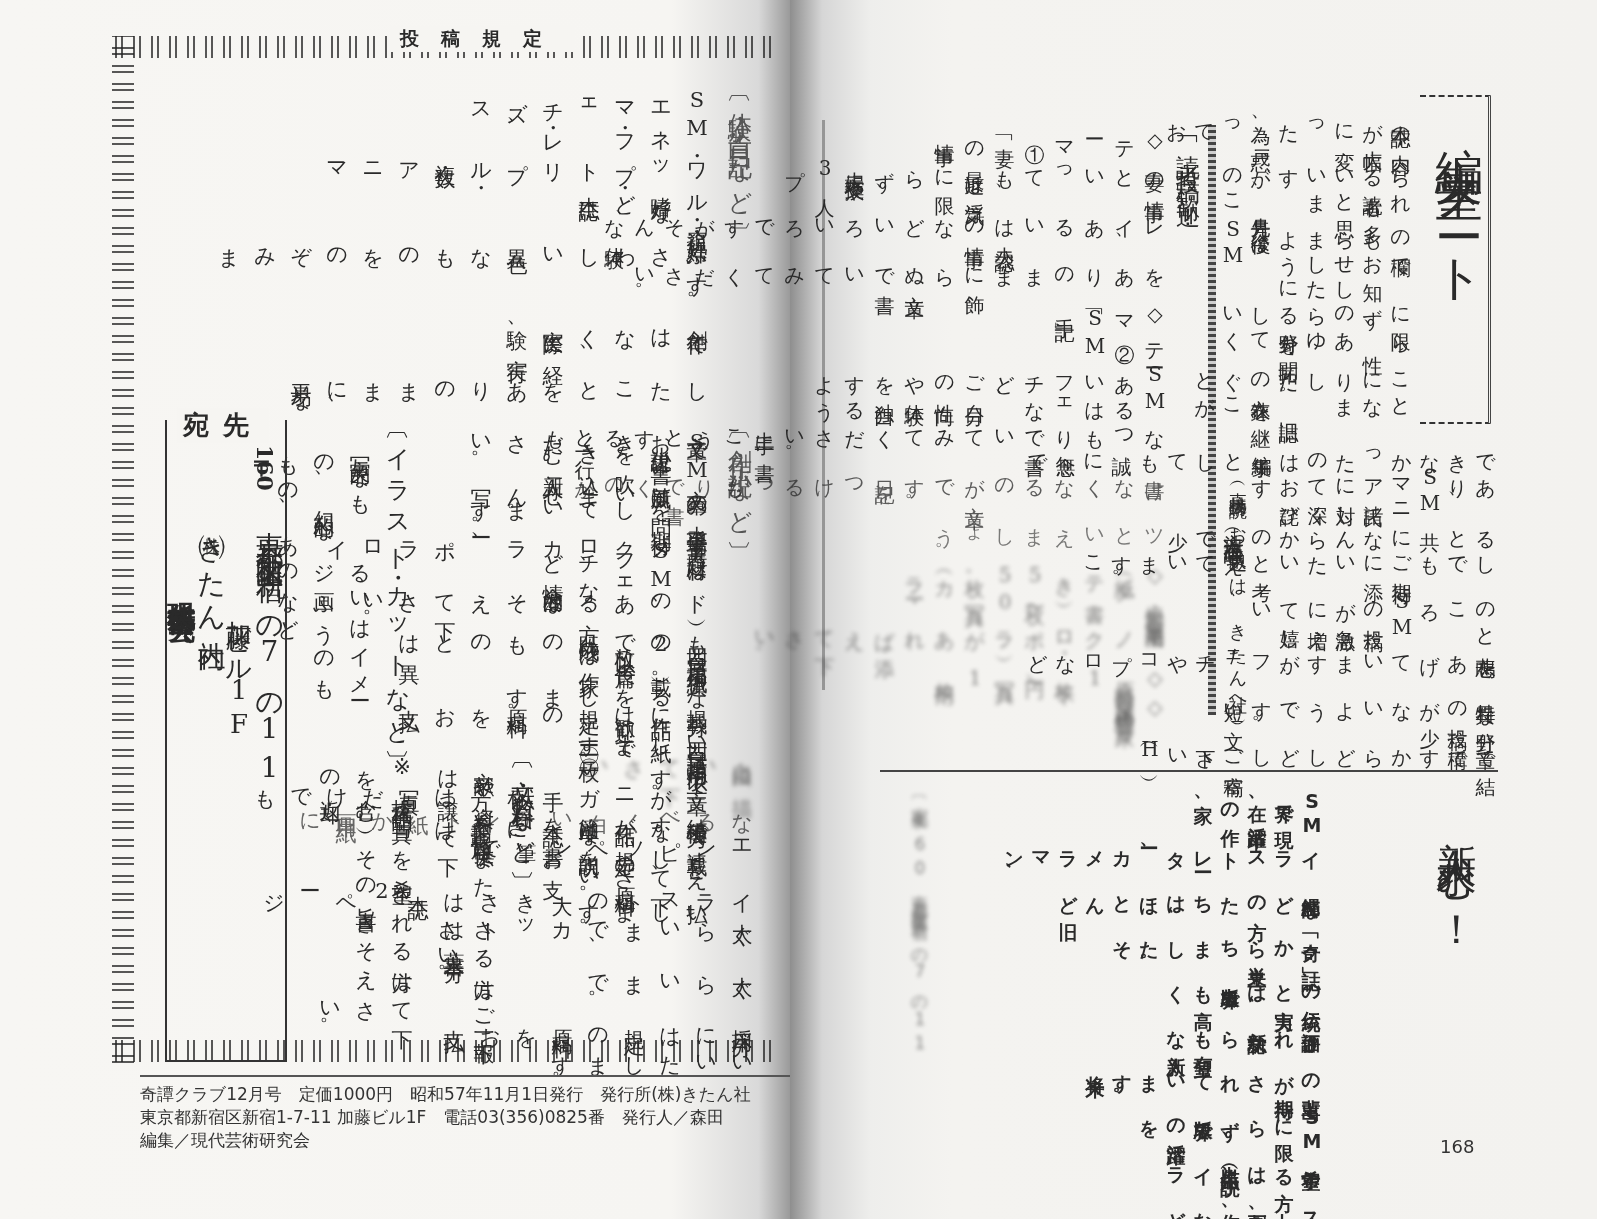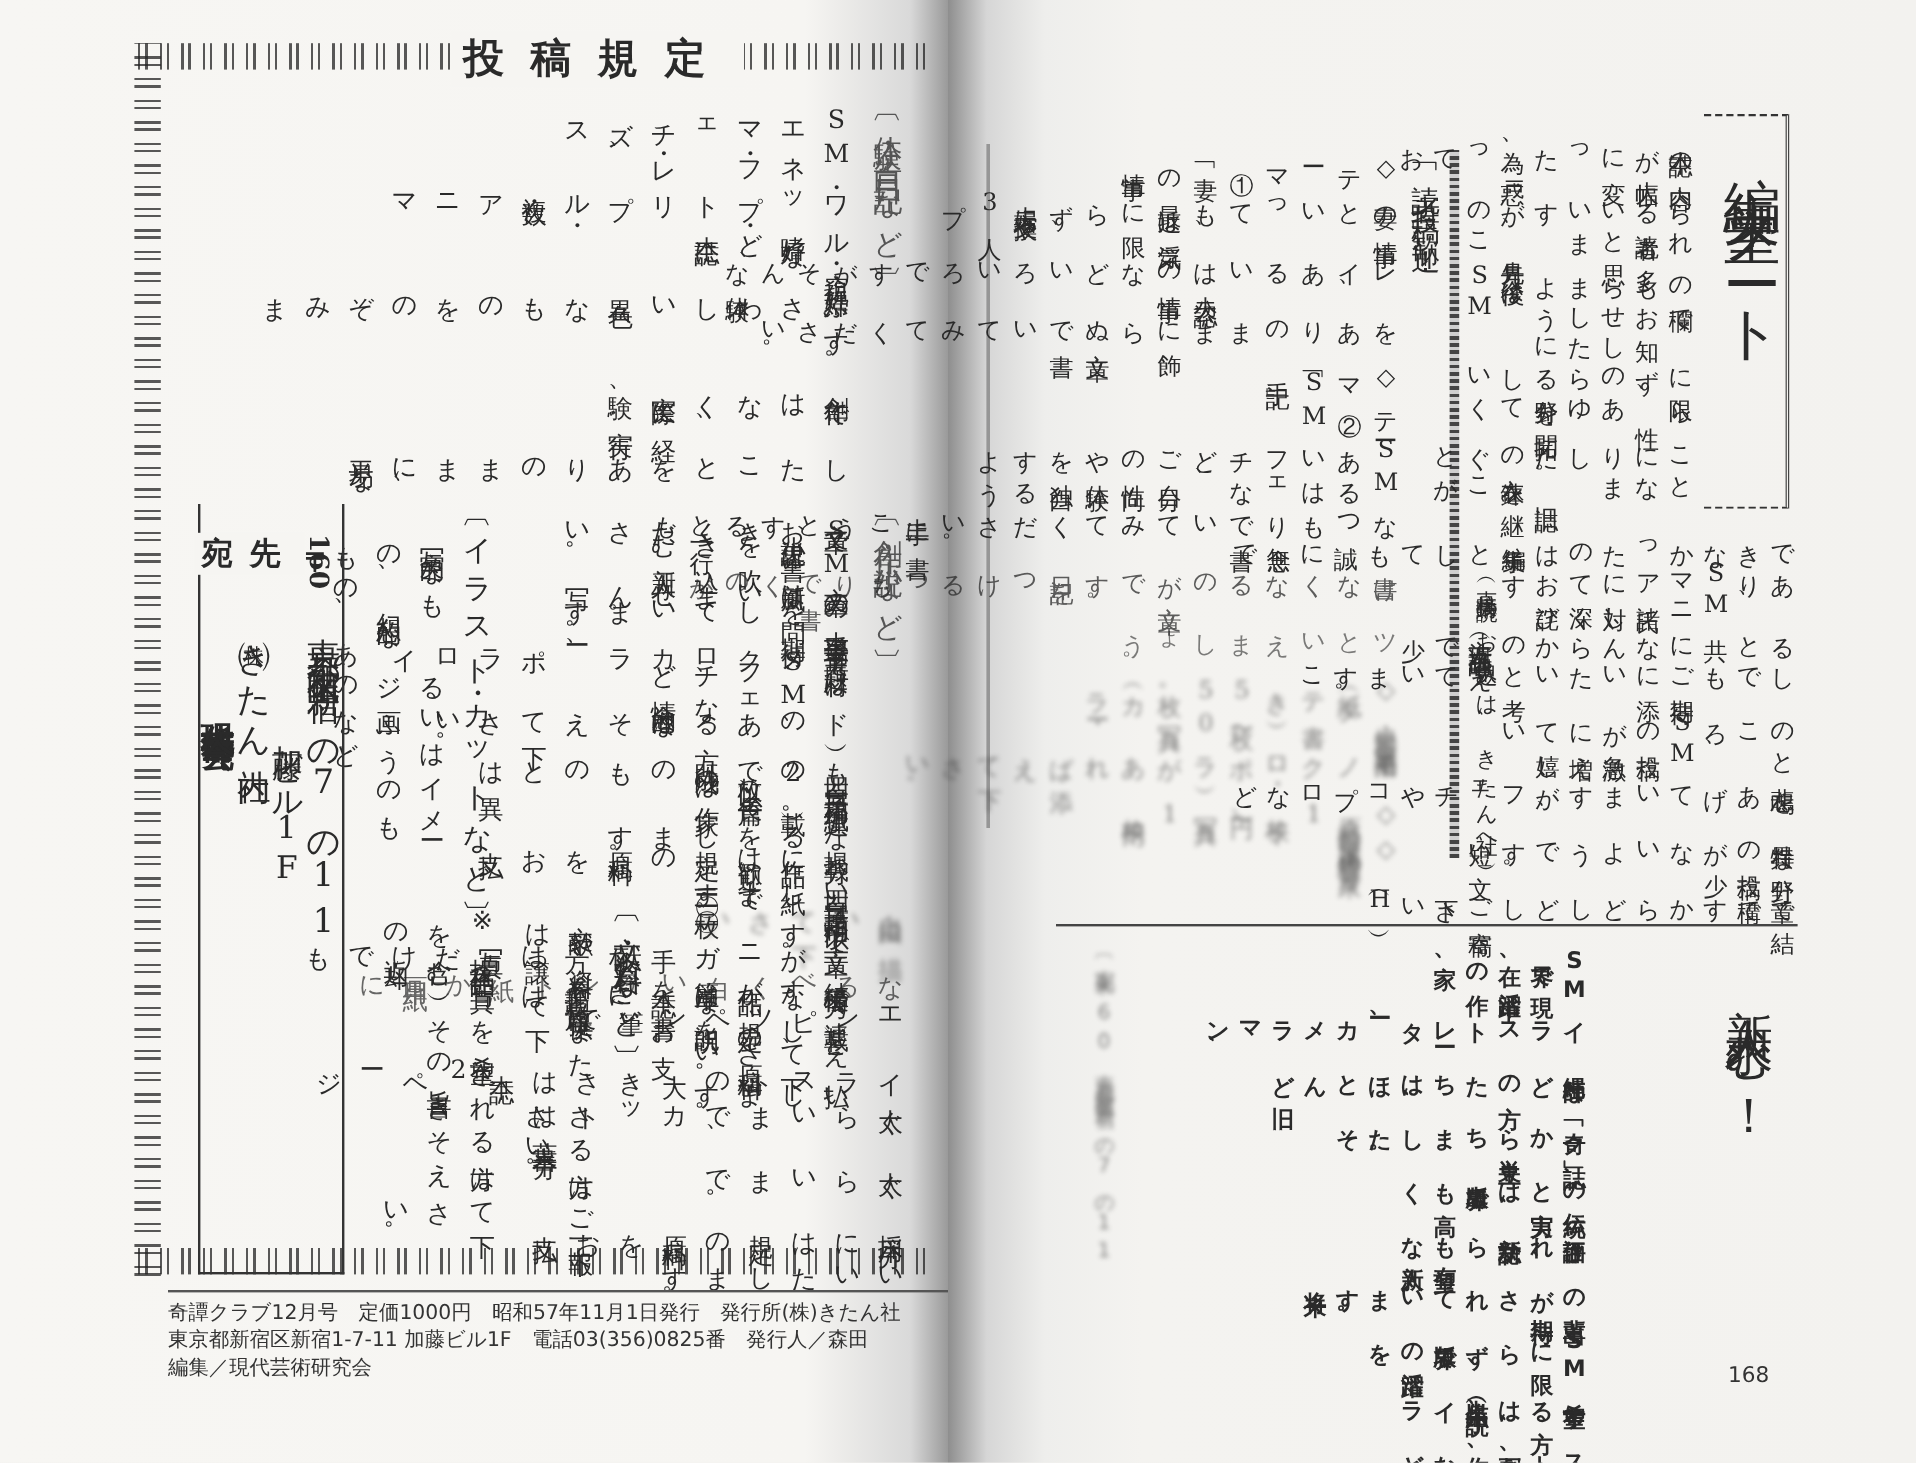--- a/index.html
+++ b/index.html
@@ -4,23 +4,23 @@
 <style>
   html,body{margin:0;padding:0;}
   body{width:1597px;height:1219px;position:relative;overflow:hidden;background:#f3f2ef;font-family:"DejaVu Serif",serif;color:#2a2a2a;}
   .page-left{position:absolute;left:0;top:0;width:790px;height:1219px;background:linear-gradient(to right,#f7f6f3 0%,#f6f5f2 85%,#d9d9d9 96%,#9a9a9a 100%);}
   .page-right{position:absolute;left:790px;top:0;width:807px;height:1219px;background:linear-gradient(to right,#8e8e8e 0%,#d6d6d6 4%,#eeeeec 10%,#f4f3f0 20%,#f3f2ef 100%);}
   .vt{writing-mode:vertical-rl;text-orientation:upright;position:absolute;}
   .col{writing-mode:vertical-rl;font-size:21px;line-height:36px;letter-spacing:4px;}
   .border-top,.border-bottom{position:absolute;height:22px;background:repeating-linear-gradient(90deg,transparent 0 3px,#222 3px 5px,transparent 5px 9px,#222 9px 11px,transparent 11px 18px);opacity:.75;}
   .border-left{position:absolute;width:22px;background:repeating-linear-gradient(0deg,transparent 0 3px,#222 3px 5px,transparent 5px 9px,#222 9px 11px,transparent 11px 18px);opacity:.75;}
   .border-chain{position:absolute;width:8px;background:repeating-linear-gradient(0deg,#444 0 3px,#cfcfcf 3px 6px);}
-  .title-block{position:absolute;top:26px;left:376px;font-size:34px;letter-spacing:22px;font-weight:bold;background:#f6f5f2;padding:0 10px;font-family:"DejaVu Sans",sans-serif;}
+  .title-block{position:absolute;top:26px;left:390px;font-size:19px;letter-spacing:22px;font-weight:bold;background:#f6f5f2;padding:0 10px;font-family:"DejaVu Sans",sans-serif;}
   .addr-box{position:absolute;left:165px;top:420px;width:118px;height:640px;border:2px solid #333;border-top:none;}
-  .addr-label{position:absolute;left:162px;top:408px;font-size:26px;font-weight:bold;letter-spacing:14px;background:#f6f5f2;padding:0 6px;font-family:"DejaVu Sans",sans-serif;margin-top:36px;}
+  .addr-label{position:absolute;left:177px;top:408px;font-size:26px;font-weight:bold;letter-spacing:14px;background:#f6f5f2;padding:0 6px;font-family:"DejaVu Sans",sans-serif;}
   .colophon{position:absolute;left:140px;top:1075px;width:660px;font-family:"DejaVu Sans",sans-serif;font-size:17px;line-height:23px;color:#333;border-top:2px solid #555;padding-top:6px;}
   .page-num{position:absolute;left:1440px;top:1136px;font-family:"DejaVu Sans",sans-serif;font-size:18px;color:#333;}
   .hdr-box{position:absolute;left:1420px;top:95px;width:68px;height:325px;border:2px dashed #333;border-left:none;border-right:3px double #444;}
   .hdr-title{font-size:48px;letter-spacing:12px;font-weight:normal;}
   .recruit-box{position:absolute;left:880px;top:770px;width:618px;height:310px;border-top:2px solid #444;}
   .recruit-title{font-size:40px;letter-spacing:8px;font-family:"DejaVu Sans",sans-serif;}
   .sans{font-family:"DejaVu Sans",sans-serif;}
   .blur{filter:blur(2.2px);opacity:.55;}
   .rule{position:absolute;width:3px;background:#555;}
 </style>

